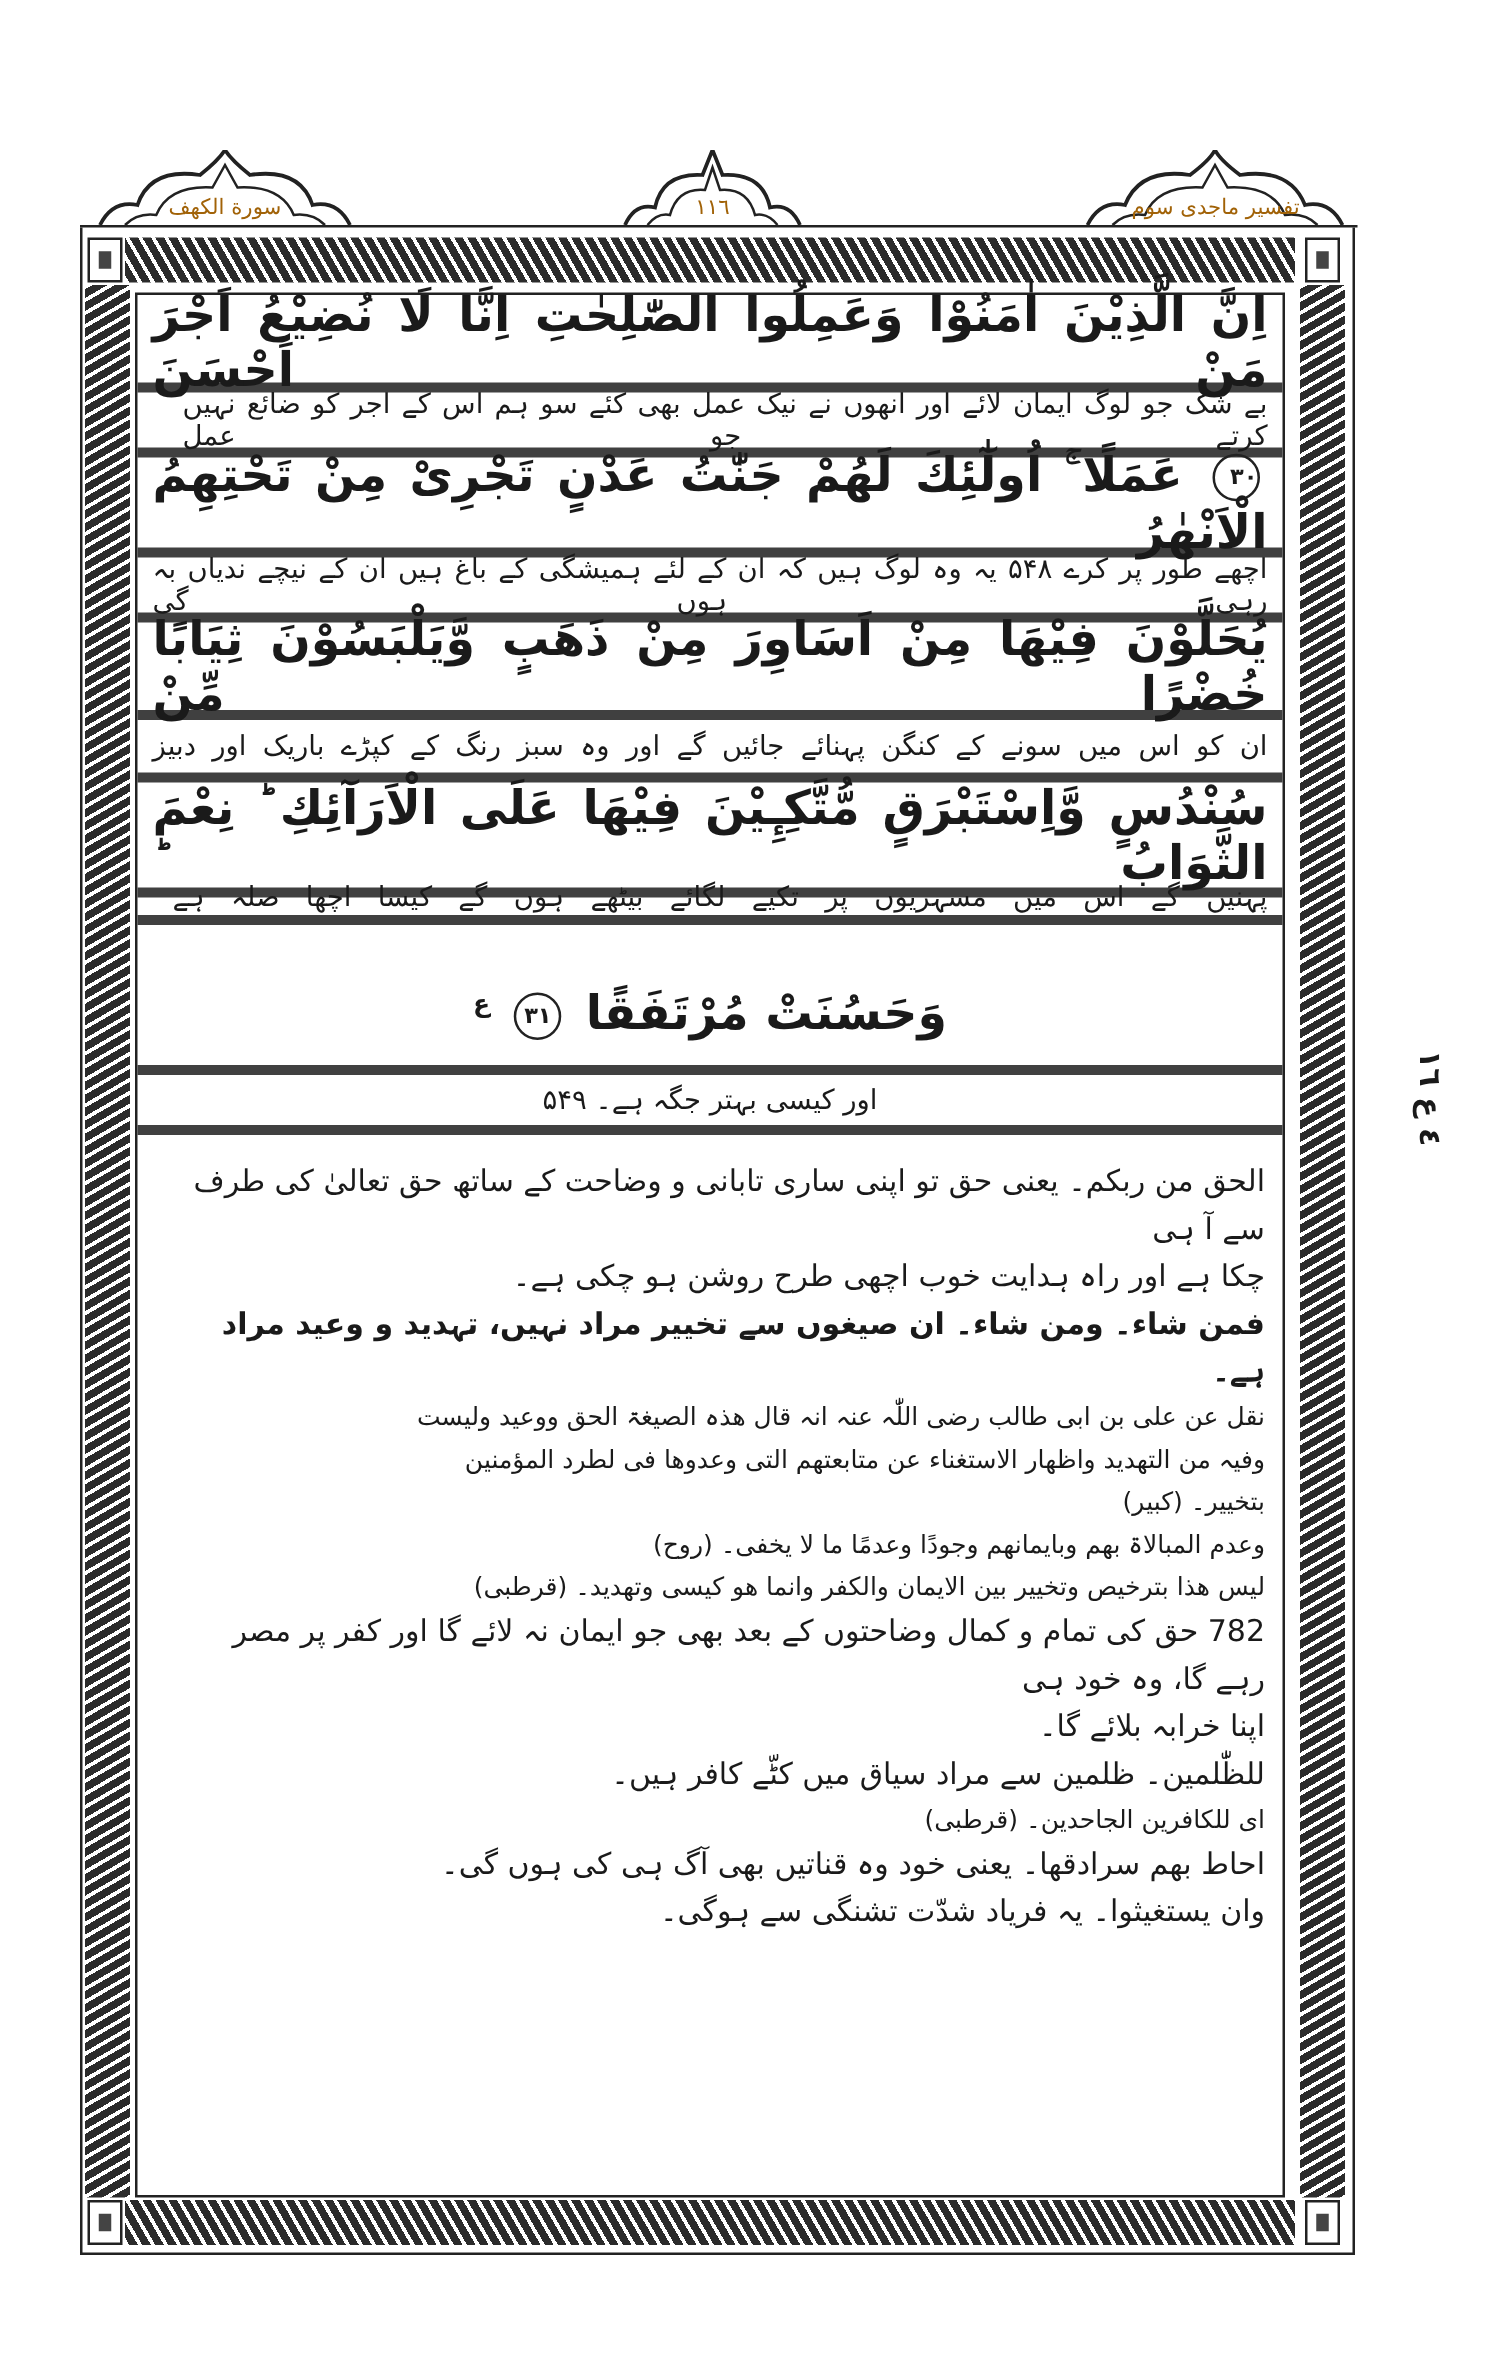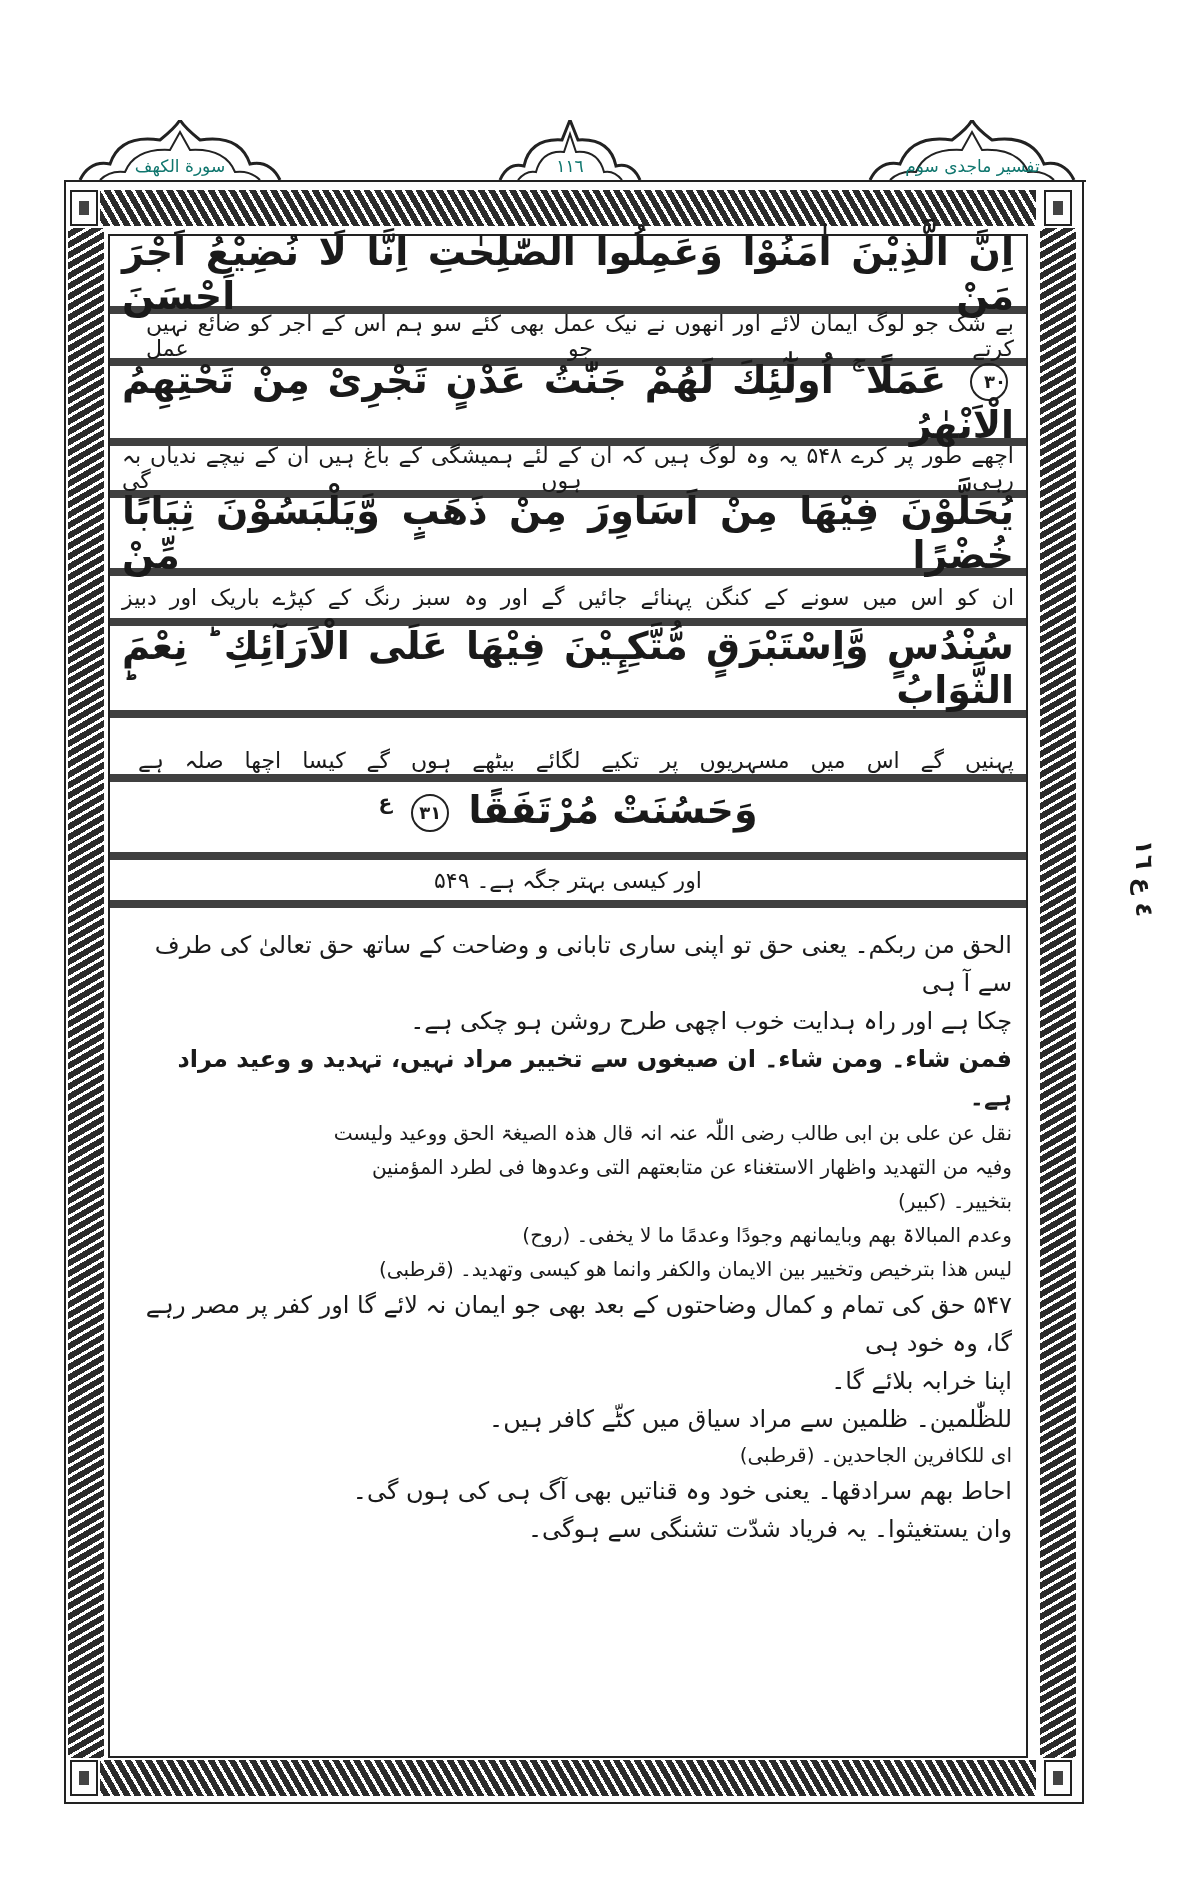--- a/index.html
+++ b/index.html
@@ -2,21 +2,21 @@
 <html><head>
 <meta charset="utf-8">
 <style>
   html, body { margin:0; padding:0; background:#ffffff; }
   body { width:1192px; height:1891px; position:relative; overflow:hidden; font-family:"DejaVu Sans", sans-serif; color:#1a1a1a; }
 
   
   .hdr-line { position:absolute; left:64px; top:180px; width:1022px; height:2px; background:#222; }
   .orn { position:absolute; top:120px; height:62px; }
   .orn svg { position:absolute; left:0; top:0; }
-  .orn .lbl { position:absolute; bottom:6px; left:0; right:0; text-align:center; font-family:"DejaVu Sans", sans-serif; font-size:17px; direction:rtl; color:#0f766e; }
+  .orn .lbl { position:absolute; bottom:6px; left:0; right:0; text-align:center; font-family:"DejaVu Sans", sans-serif; font-size:17px; direction:rtl; color:#a16207; }
   .orn-left { left:70px; width:220px; }
   .orn-mid { left:490px; width:160px; }
   .orn-right { left:860px; width:225px; }
 
   
   .frame-outer { position:absolute; left:64px; top:182px; width:1020px; height:1622px; border:2px solid #222; border-top:none; box-sizing:border-box; }
   .braid-h, .braid-v { position:absolute; }
   .braid-h { height:36px; background: repeating-linear-gradient(60deg, #fff 0 3px, #2b2b2b 3px 9px, #fff 9px 12px, #2b2b2b 12px 18px); }
   .braid-v { width:36px; background: repeating-linear-gradient(150deg, #fff 0 3px, #2b2b2b 3px 9px, #fff 9px 12px, #2b2b2b 12px 18px); }
   .corner { position:absolute; width:28px; height:36px; border:2px solid #222; box-sizing:border-box; background:#fff; }
@@ -97,21 +97,21 @@
   <div class="row ar" style="top:262px; height:78px;">
     <span>یُحَلَّوْنَ فِیْهَا مِنْ اَسَاوِرَ مِنْ ذَهَبٍ وَّیَلْبَسُوْنَ ثِیَابًا خُضْرًا مِّنْ</span>
   </div>
   <div class="row ur" style="top:340px; height:50px;">
     <span>ان کو اس میں سونے کے کنگن پہنائے جائیں گے  اور وہ سبز رنگ کے کپڑے باریک اور دبیز</span>
   </div>
 
   <div class="row ar" style="top:390px; height:92px;">
     <span>سُنْدُسٍ وَّاِسْتَبْرَقٍ مُّتَّكِـِٕیْنَ فِیْهَا عَلَى الْاَرَآئِكِ ؕ نِعْمَ الثَّوَابُ ؕ</span>
   </div>
-  <div class="row ur" style="top:510px; height:36px;padding-left:28px;">
+  <div class="row ur" style="top:468px; height:36px;padding-left:28px;">
     <span>پہنیں گے        اس میں مسہریوں پر تکیے لگائے بیٹھے ہوں گے کیسا اچھا صلہ ہے</span>
   </div>
 
   <div class="row ar center" style="top:532px; height:92px;">
     <span>
       <span>وَحَسُنَتْ مُرْتَفَقًا</span>
       <b class="ayah">٣١</b>
       <sup style="font-size:20px;">ع</sup>
     </span>
   </div>
@@ -121,21 +121,21 @@
 
   <div class="comm" style="top:690px;">
     <p class="c-lg">الحق من ربکم۔ یعنی حق تو اپنی ساری تابانی و وضاحت کے ساتھ حق تعالیٰ کی طرف سے آ ہی</p>
     <p class="c-lg">چکا ہے اور راہ ہدایت خوب اچھی طرح روشن ہو چکی ہے۔</p>
     <p class="c-lg c-bold">فمن شاء۔ ومن شاء۔ ان صیغوں سے تخییر مراد نہیں، تہدید و وعید مراد ہے۔</p>
     <p class="c-md">نقل عن علی بن ابی طالب رضی اللّٰہ عنہ انہ قال ھذہ الصیغۃ الحق ووعید ولیست</p>
     <p class="c-md">وفیہ من التھدید واظھار الاستغناء عن متابعتھم التی وعدوھا فی لطرد المؤمنین</p>
     <p class="c-md">بتخییر۔ (کبیر)</p>
     <p class="c-md">وعدم المبالاۃ بھم وبایمانھم وجودًا وعدمًا ما لا یخفی۔ (روح)</p>
     <p class="c-md">لیس ھذا بترخیص وتخییر بین الایمان والکفر وانما ھو کیسی وتھدید۔ (قرطبی)</p>
-    <p class="c-lg">۵۴۷ حق کی تمام و کمال وضاحتوں کے بعد بھی جو ایمان نہ لائے گا اور کفر پر مصر رہے گا، وہ خود ہی</p>
+    <p class="c-lg">782 حق کی تمام و کمال وضاحتوں کے بعد بھی جو ایمان نہ لائے گا اور کفر پر مصر رہے گا، وہ خود ہی</p>
     <p class="c-lg">اپنا خرابہ بلائے گا۔</p>
     <p class="c-lg">للظّٰلمین۔ ظلمین سے مراد سیاق میں کٹّے کافر ہیں۔</p>
     <p class="c-md">ای للکافرین الجاحدین۔ (قرطبی)</p>
     <p class="c-lg">احاط بھم سرادقھا۔ یعنی خود وہ قناتیں بھی آگ ہی کی ہوں گی۔</p>
     <p class="c-lg">وان یستغیثوا۔ یہ فریاد شدّت تشنگی سے ہوگی۔</p>
   </div>
 </div>
 
 <div class="margin-note">٤ ع ١٦</div>
 

